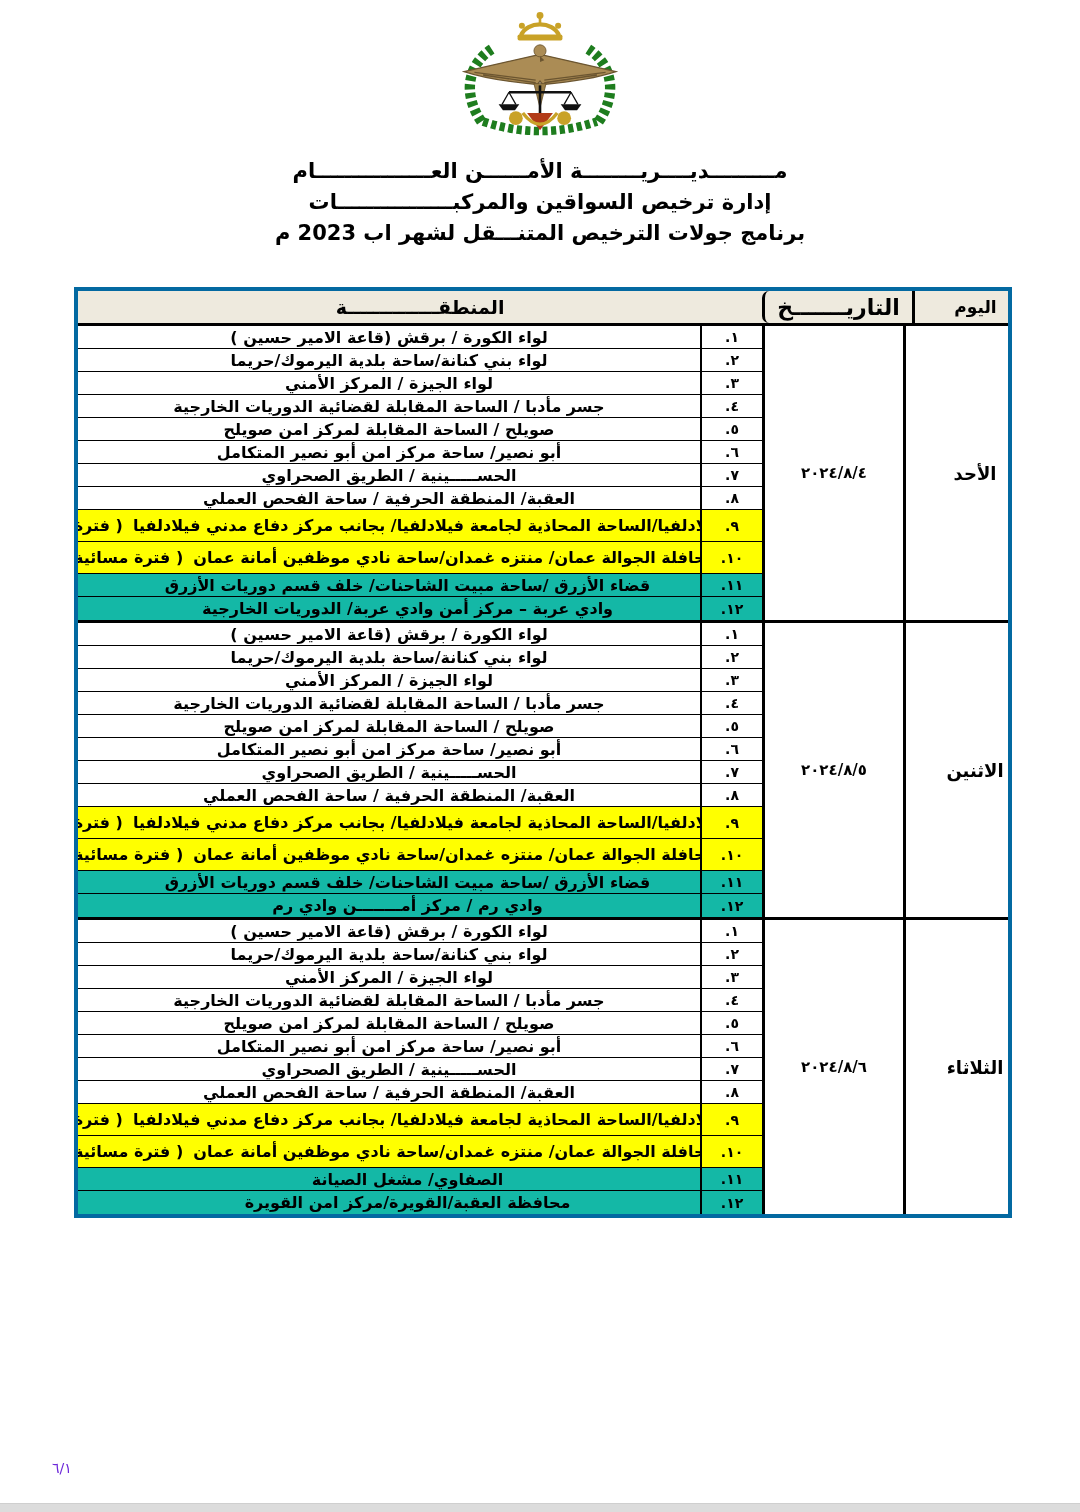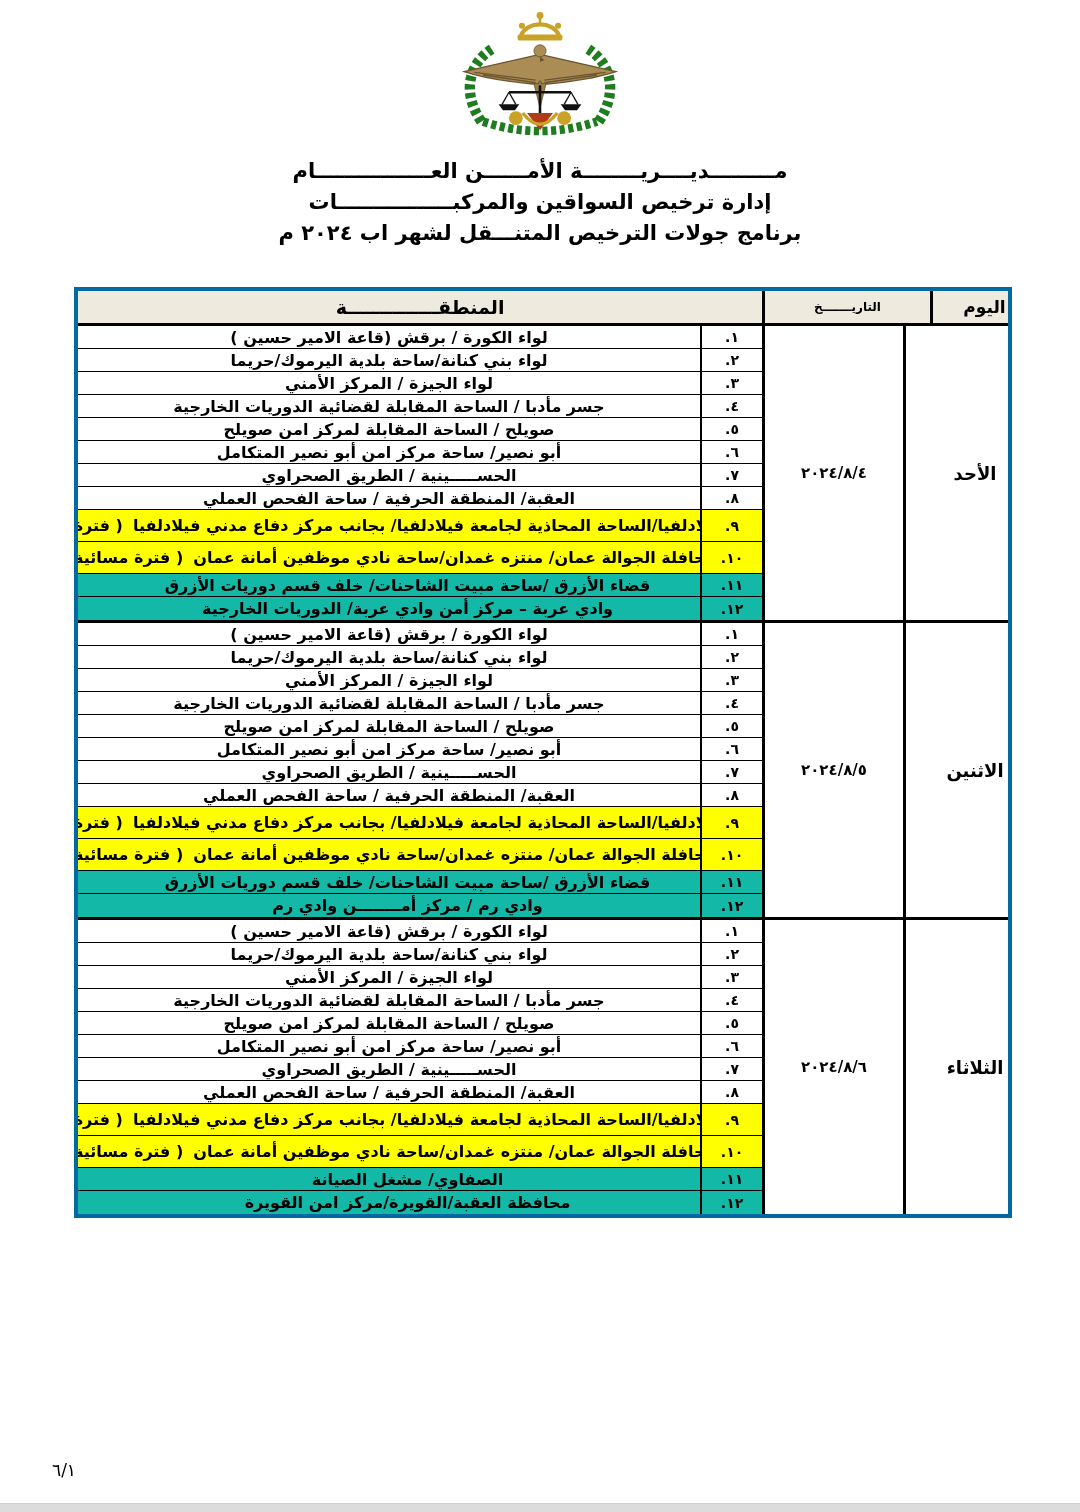--- a/index.html
+++ b/index.html
@@ -21,21 +21,21 @@
   }
   .titles div{white-space:nowrap;}
   
   .sched{
     position:absolute;left:74px;top:287px;width:938px;
     border:4px solid #0369a1;box-sizing:border-box;background:#fff;
   }
   .thead{display:flex;height:32px;border-bottom:3px solid #000;background:#eeeade;font-weight:bold;}
   .th{display:flex;align-items:center;justify-content:center;direction:rtl;box-sizing:border-box;}
   .th-region{width:684px;font-size:19px;}
-  .th-date{width:168px;border-left:3px solid #000;font-size:12px;}
+  .th-date{width:150px;border-left:3px solid #000;font-size:22px;border-radius:7px;}
   .th-day{flex:1;border-left:3px solid #000;font-size:17px;padding-left:28px;}
   .block{display:flex;align-items:stretch;}
   .block + .block{border-top:3px solid #000;}
   .rows{width:684px;flex:none;display:flex;flex-direction:column;}
   .c-date,.c-day{
     display:flex;align-items:center;justify-content:center;
     border-left:3px solid #000;box-sizing:border-box;font-weight:bold;background:#fff;
   }
   .c-date{width:141px;flex:none;font-size:15px;letter-spacing:3px;}
   .c-date span{direction:ltr;unicode-bidi:bidi-override;}
@@ -52,21 +52,21 @@
   .row.y .rtxt .main{flex:1;text-align:center;}
   .row.y .rtxt .note{flex:none;padding-right:10px;}
   .rnum{
     width:62px;flex:none;border-left:2px solid #000;box-sizing:border-box;
     display:flex;align-items:center;justify-content:center;
     direction:rtl;font-weight:bold;font-size:14px;
   }
   
   .pagenum{
     position:absolute;left:52px;top:1460px;
-    color:#000000;font-size:17px;direction:ltr;unicode-bidi:bidi-override;
+    color:#6d28d9;font-size:14px;direction:ltr;unicode-bidi:bidi-override;
   }
   .scan-edge{position:absolute;left:0;right:0;bottom:0;height:8px;background:#dcdcdc;border-top:1px solid #cfcfcf;}
 </style>
 </head>
 <body>
 
 <div class="page">
 
   <svg class="emblem" viewBox="0 0 200 160" aria-hidden="true">
 
@@ -107,21 +107,21 @@
       <circle cx="72" cy="130" r="8" fill="#c9a227"></circle>
       <circle cx="128" cy="130" r="8" fill="#c9a227"></circle>
       <path d="M85 124 L115 124 L100 144 Z" fill="#b23b17"></path>
       <path d="M80 124 Q100 150 120 124" fill="none" stroke="#c9a227" stroke-width="4"></path>
     </g>
   </svg>
 
   <div class="titles">
     <div>مـــــــــديــــريــــــــة الأمــــــن العــــــــــــــــام</div>
     <div>إدارة ترخيص السواقين والمركبــــــــــــــــات</div>
-    <div>برنامج جولات الترخيص المتنـــقل لشهر اب ٢٠٢٤ م</div>
+    <div>برنامج جولات الترخيص المتنـــقل لشهر اب 2023 م</div>
   </div>
 
   <div class="sched">
 
     <div class="thead">
       <div class="th th-region">المنطقــــــــــــــة</div>
       <div class="th th-date">التاريـــــــخ</div>
       <div class="th th-day">اليوم</div>
     </div>
 

